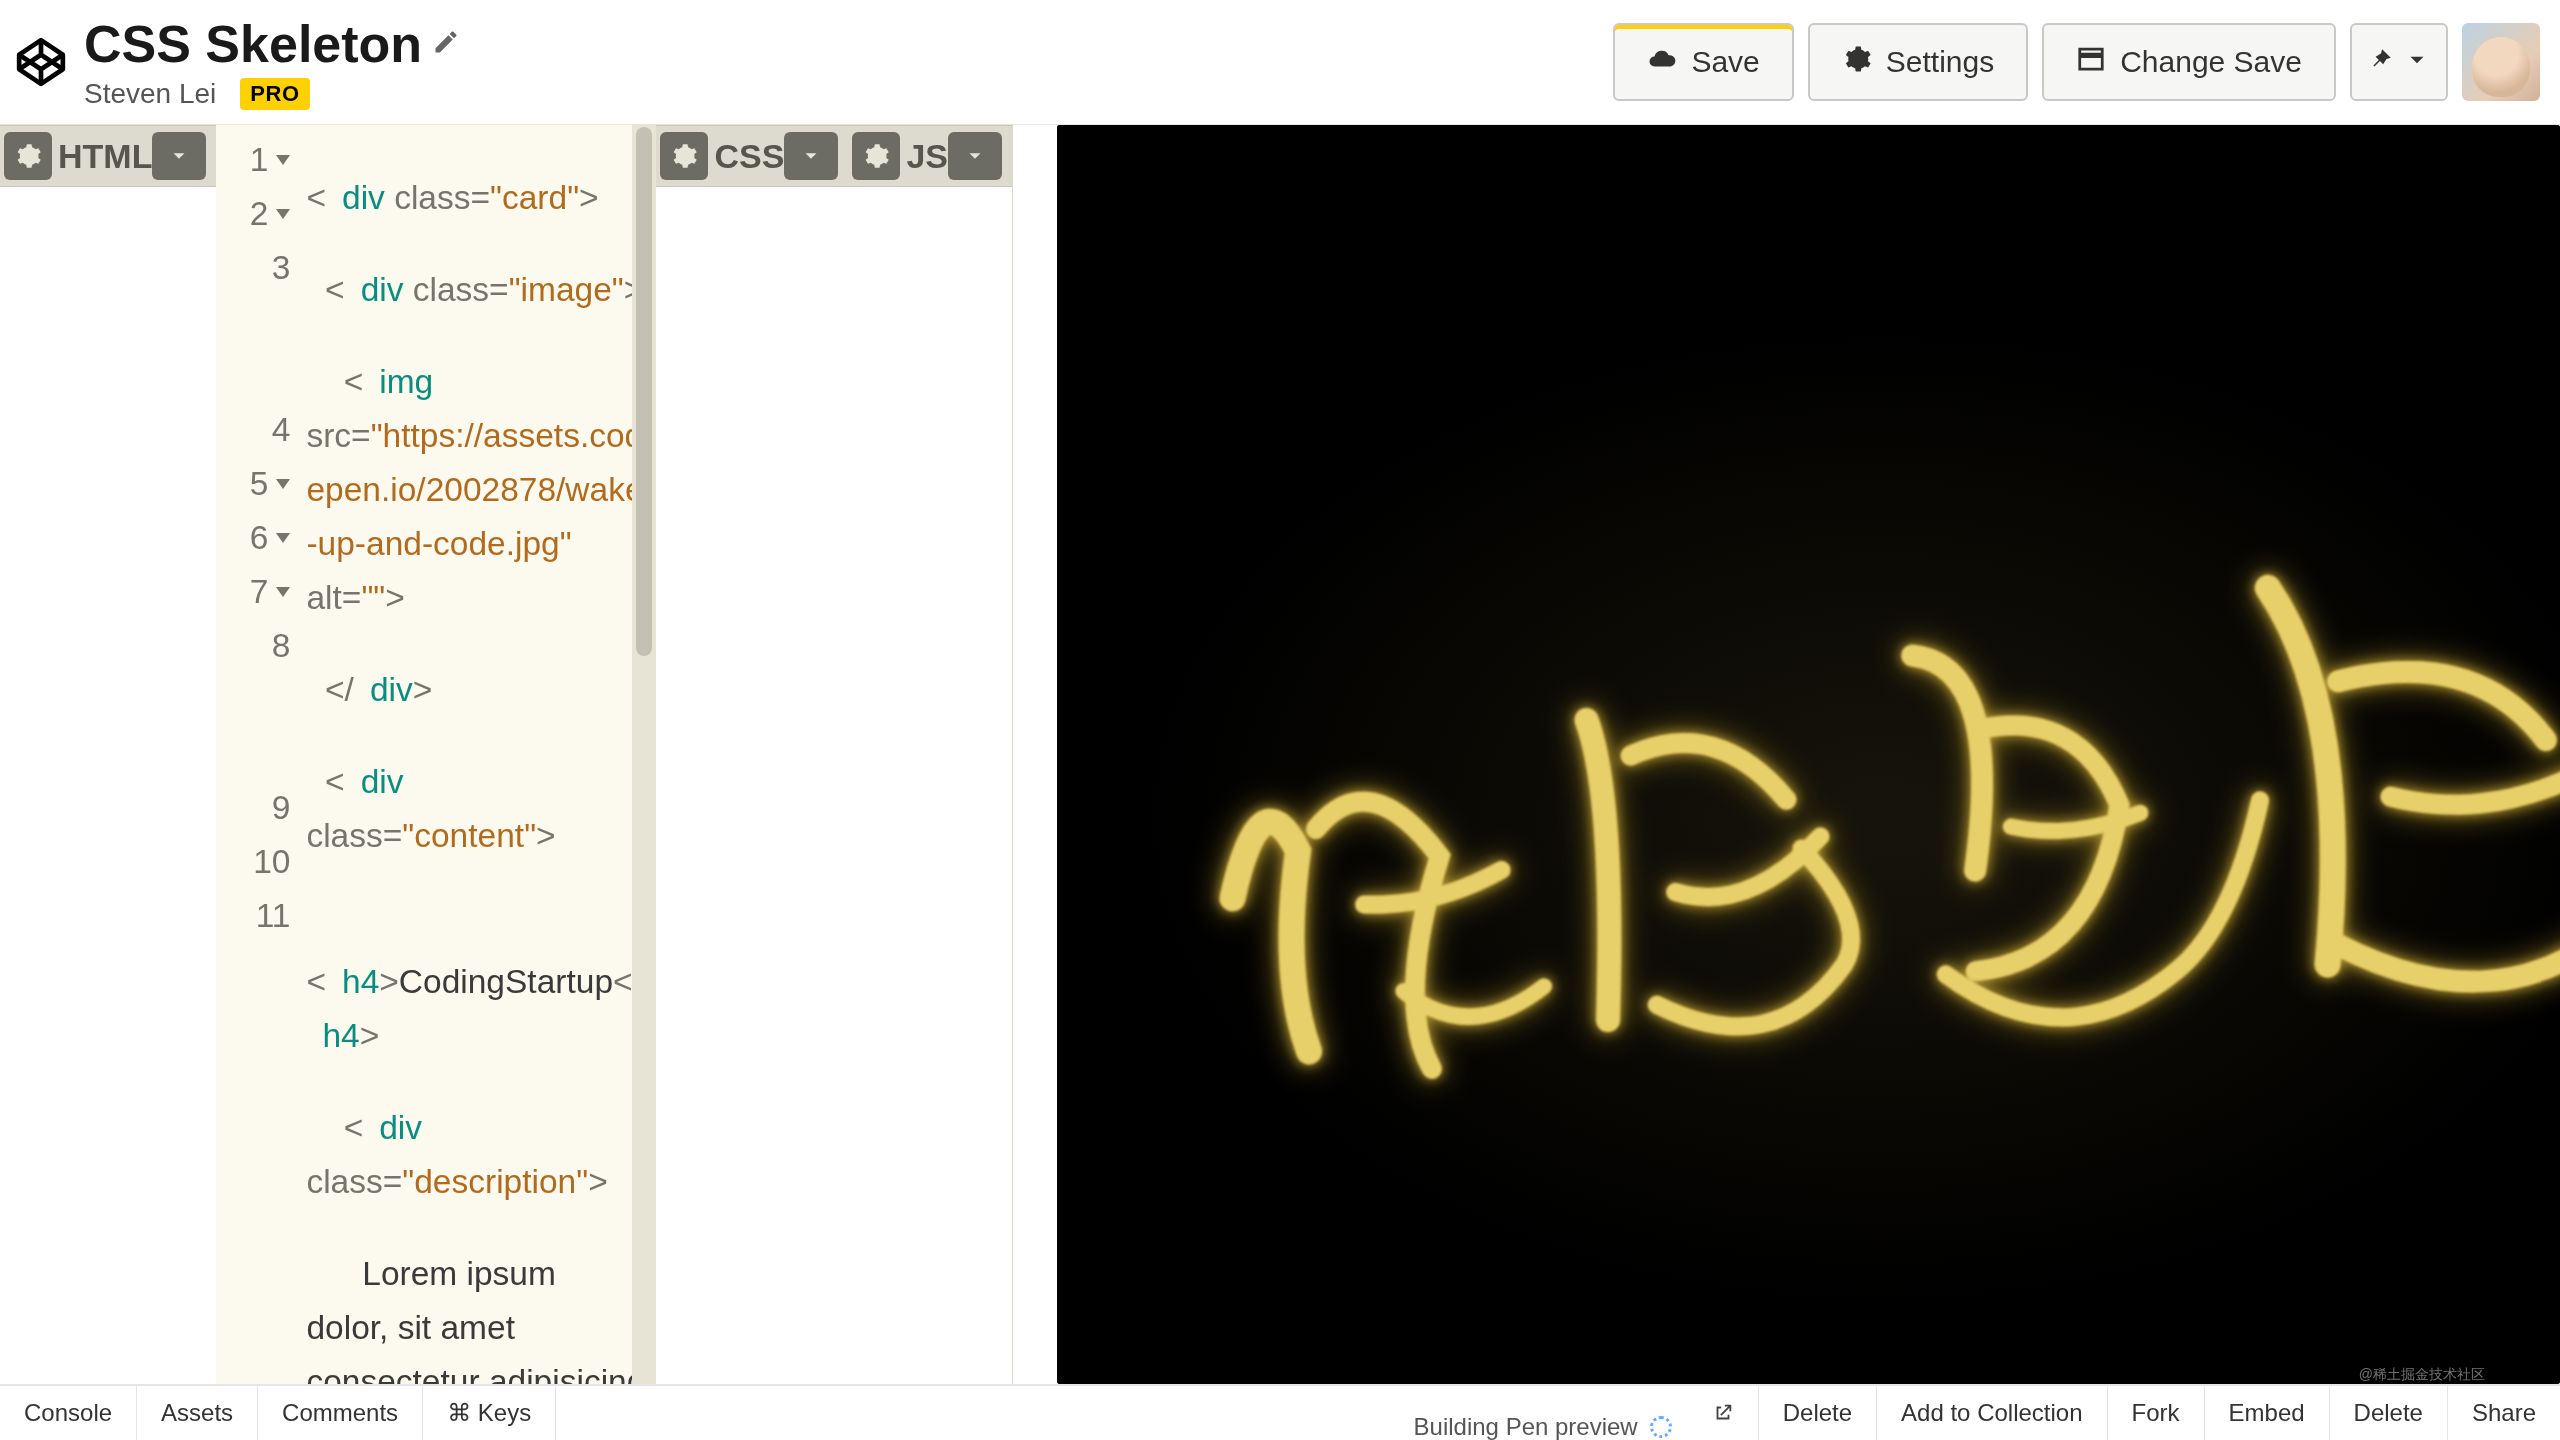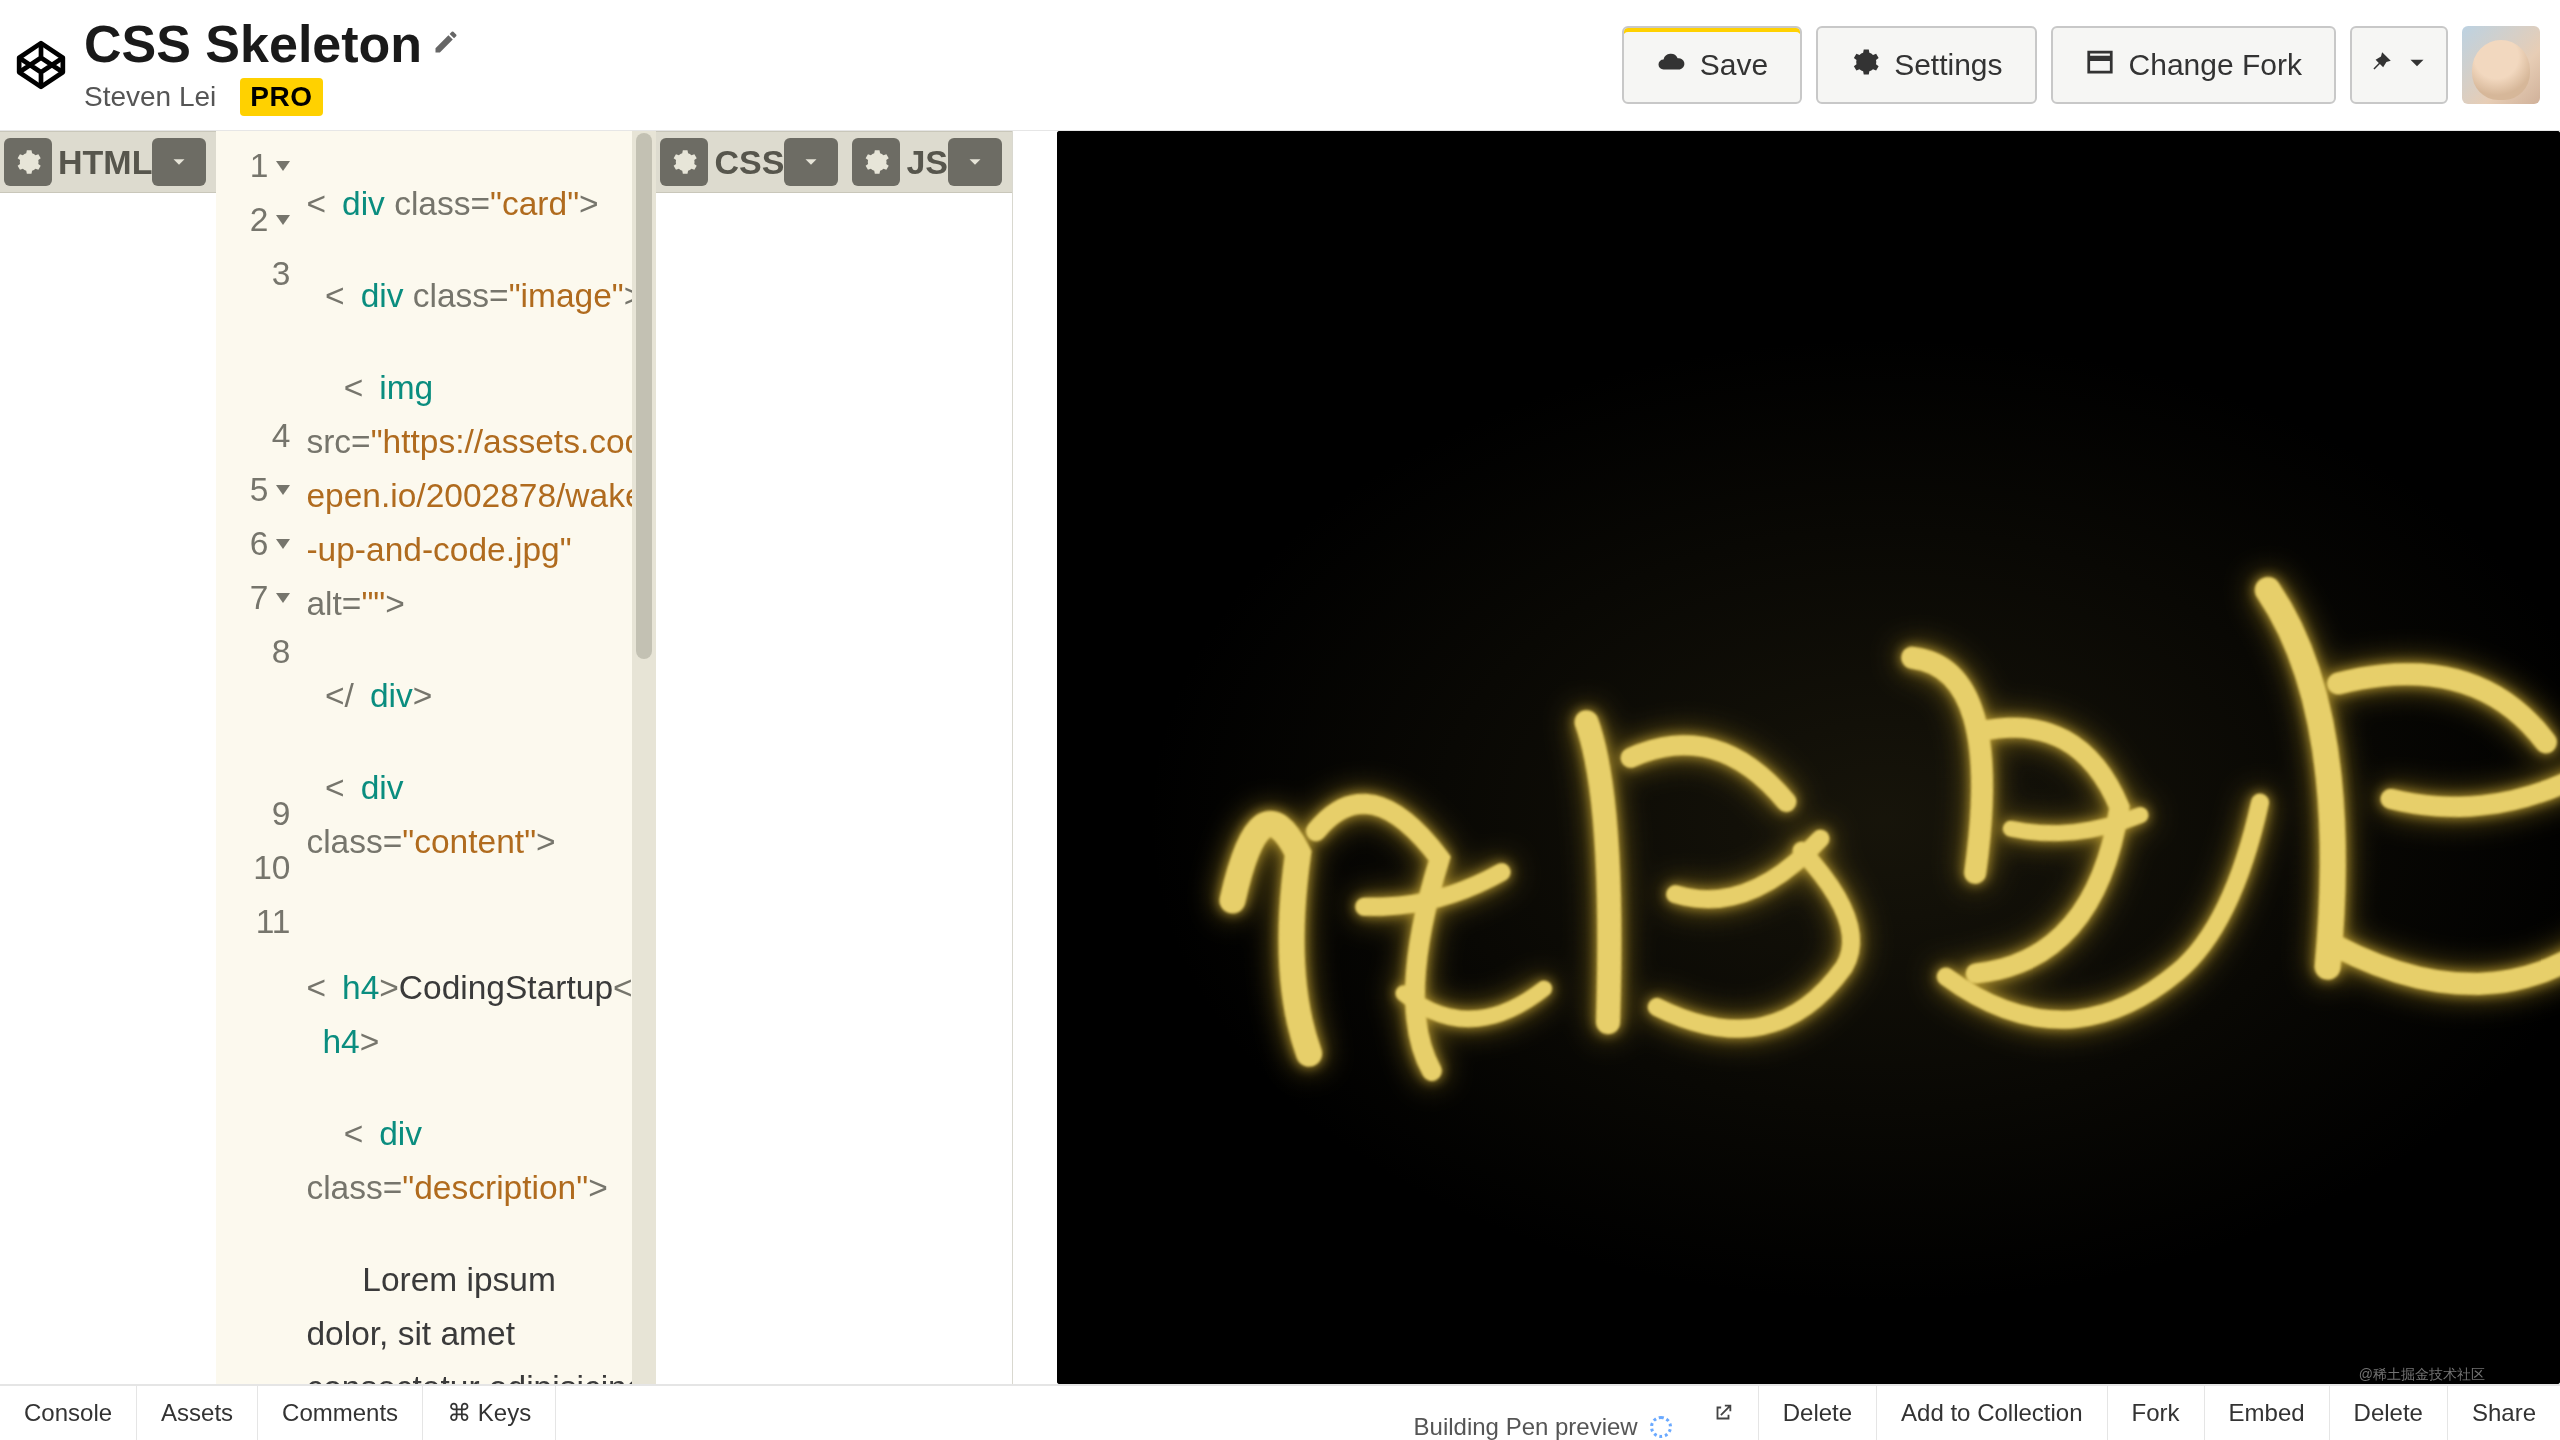--- a/index.html
+++ b/index.html
@@ -7,21 +7,21 @@
 body{width:2560px;height:1440px;transform-origin:top left;display:flex;flex-direction:column;background:#fff;color:#333;}
 
 .hdr{display:flex;align-items:center;padding:14px 20px 14px 12px;border-bottom:1px solid #e6e6e6;gap:14px;}
 .logo{width:58px;height:58px;display:flex;align-items:center;justify-content:center;}
 .titlewrap{display:flex;flex-direction:column;gap:4px;}
 .titleline{display:flex;align-items:center;gap:10px;}
 .ptitle{font-size:52px;font-weight:700;color:#1a1a1a;}
 .pencil svg{width:28px;height:28px;fill:#666;}
 .authline{display:flex;align-items:center;gap:24px;}
 .author{font-size:28px;color:#555;}
-.probadge{background:#ffd100;color:#000;font-weight:700;font-size:28px;padding:3px 10px;border-radius:4px;letter-spacing:.5px;}
+.probadge{background:#ffd100;color:#000;font-weight:700;font-size:22px;padding:3px 10px;border-radius:4px;letter-spacing:.5px;}
 .spacer{flex:1;}
 .btn{border:2px solid #c8c8c8;background:#f6f6f4;border-radius:6px;height:78px;padding:0 32px;display:flex;align-items:center;gap:14px;font-size:30px;color:#333;cursor:pointer;}
 .btn.save{box-shadow:inset 0 5px 0 -1px #ffd100;}
 .btn svg{width:30px;height:30px;fill:#333;}
 .pinbtn{border:2px solid #c8c8c8;background:#f6f6f4;border-radius:6px;height:78px;padding:0 16px;display:flex;align-items:center;gap:10px;cursor:pointer;}
 .pinbtn svg{width:26px;height:26px;fill:#333;}
 .avatar{width:78px;height:78px;border-radius:6px;background:linear-gradient(135deg,#bcd2e2 0%,#e7cdb5 65%,#d0b19a 100%);position:relative;overflow:hidden;}
 .avatar::after{content:"";position:absolute;inset:14px 10px 4px 10px;border-radius:50% 50% 45% 45%;background:radial-gradient(circle at 42% 28%,#f2d8bf 0 40%,#d6b799 70%);}
 
 .main{flex:1;display:flex;min-height:0;}
@@ -99,21 +99,21 @@
   <div class="btn">
     <span><svg viewBox="0 0 24 24">
           <path d="M12 8a4 4 0 104 4 4 4 0 00-4-4zm9 4a7.9 7.9 0 00-.2-1.7l2.1-1.6-2-3.4-2.5 1a8 8 0 00-2.9-1.7L15 2h-4l-.5 2.6a8 8 0 00-2.9 1.7l-2.5-1-2 3.4 2.1 1.6A7.9 7.9 0 005 12a7.9 7.9 0 00.2 1.7L3.1 15.3l2 3.4 2.5-1a8 8 0 002.9 1.7L11 22h4l.5-2.6a8 8 0 002.9-1.7l2.5 1 2-3.4-2.1-1.6A7.9 7.9 0 0021 12z"></path>
         </svg></span>
     <span>Settings</span>
   </div>
   <div class="btn">
     <span><svg viewBox="0 0 24 24">
           <path d="M3 4h18v4H3zM3 10h18v10H3z" fill="none" stroke="#333" stroke-width="2.2"></path>
         </svg></span>
-    <span>Change Fork</span>
+    <span>Change Save</span>
   </div>
   <div class="pinbtn">
     <span><svg viewBox="0 0 24 24">
           <path d="M14 3l7 7-4 1-3 5-3-3-5 5-1-1 5-5-3-3 5-3 1-4z"></path>
         </svg></span>
     <span><svg viewBox="0 0 24 24">
           <path d="M6 9l6 6 6-6z"></path>
         </svg></span>
   </div>
   <div class="avatar"></div>

